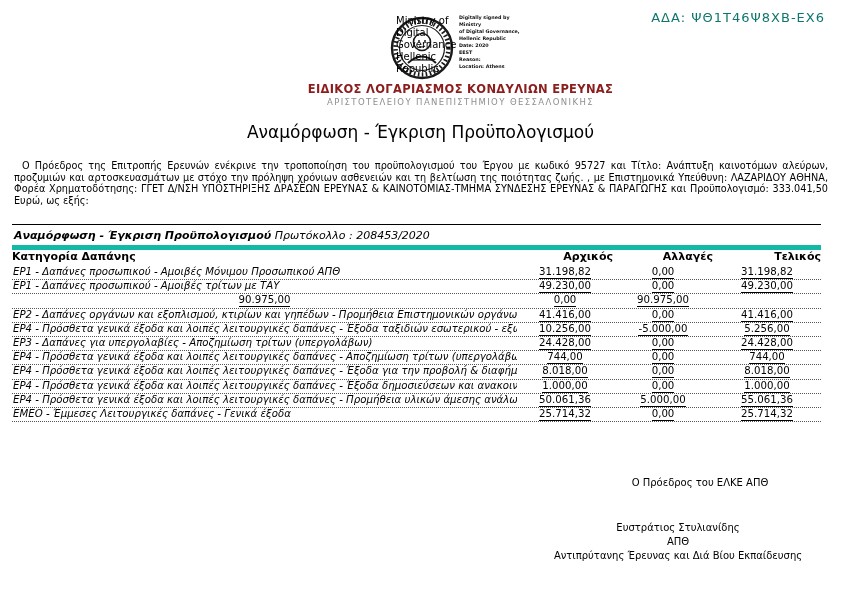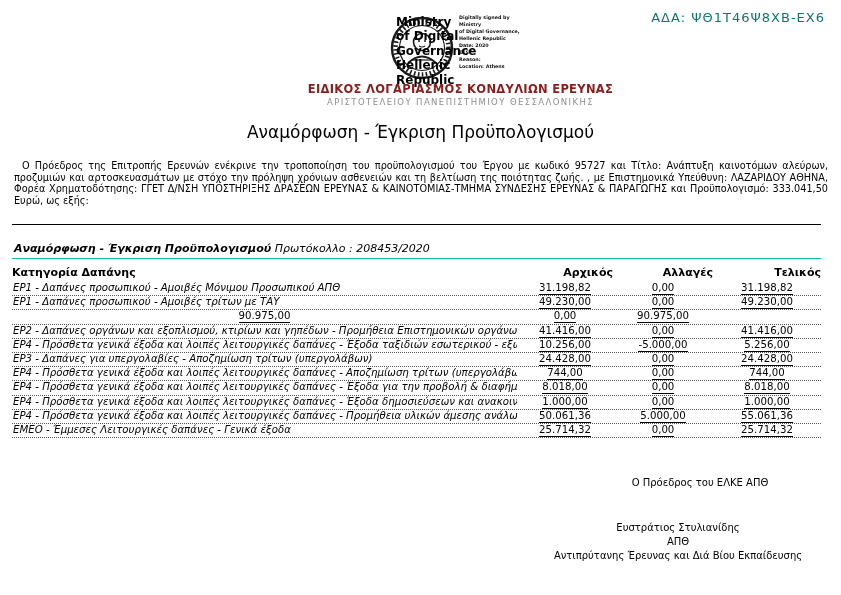--- a/index.html
+++ b/index.html
@@ -7,21 +7,21 @@
     position:relative;width:841px;height:595px;background:#ffffff;
     font-family:"DejaVu Sans",sans-serif;color:#000;overflow:hidden;
     margin:0 auto;
   }
   
   .ada{position:absolute;top:10px;right:16px;font-size:13px;letter-spacing:1px;color:#0f766e;}
   
   .emblem{position:absolute;left:390px;top:16px;width:64px;height:64px;}
   .ministry{
     position:absolute;left:396px;top:15px;width:70px;z-index:3;
-    font-size:12px;font-weight:bold;line-height:1.2;color:#000;
+    font-size:10px;font-weight:normal;line-height:1.2;color:#000;
   }
   .stamp{
     position:absolute;left:459px;top:15px;width:74px;z-index:3;
     font-size:4.8px;font-weight:bold;line-height:1.45;color:#111;
   }
   .org-name{
     position:absolute;left:0;top:82px;width:100%;text-align:center;
     transform:translateX(40px);
     font-size:11.5px;font-weight:bold;color:#8b1d1d;letter-spacing:0.3px;
   }
@@ -36,27 +36,27 @@
     font-size:17px;color:#000;
   }
   
   .intro{
     position:absolute;left:14px;right:13px;top:160px;
     font-size:9.7px;line-height:1.2;text-align:justify;text-indent:8px;
   }
   
   .tbl{position:absolute;left:12px;right:20px;top:224px;}
   .tbl-band{
-    border-top:1px solid #000;border-bottom:1px solid #14b8a6;
-    padding:17px 0 3px 2px;font-size:11px;
+    border-top:1px solid #000;border-bottom:5px solid #14b8a6;
+    padding:4px 0 3px 2px;font-size:11px;
   }
   .tbl-band .bt{font-weight:bold;font-style:italic;}
   .tbl-band .it{font-style:italic;}
   .grid{display:grid;grid-template-columns:1fr 96px 100px 108px;}
-  .tbl-head{margin-top:7px;font-size:11px;font-weight:bold;padding-bottom:3px;}
+  .tbl-head{font-size:11px;font-weight:bold;padding-bottom:3px;}
   .tbl-head .num{text-align:right;}
   .row{
     border-bottom:1px dotted #555;font-size:10.2px;height:13.2px;
     line-height:12.5px;overflow:hidden;
   }
   .row .cat{white-space:nowrap;overflow:hidden;padding-left:1px;font-style:italic;}
   .row .num{text-align:center;white-space:nowrap;}
   .row .num span{display:inline-block;border-bottom:1px solid #000;margin-bottom:-1px;line-height:12px;}
   
   .sig-role{position:absolute;left:540px;top:477px;width:320px;text-align:center;font-size:10px;}

